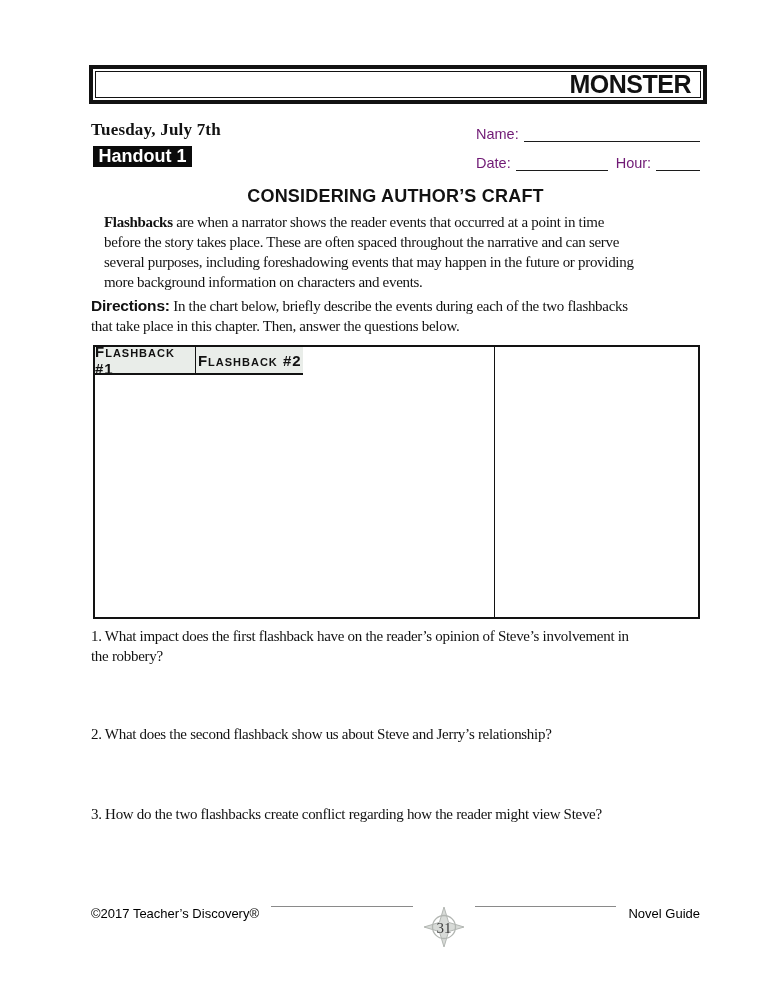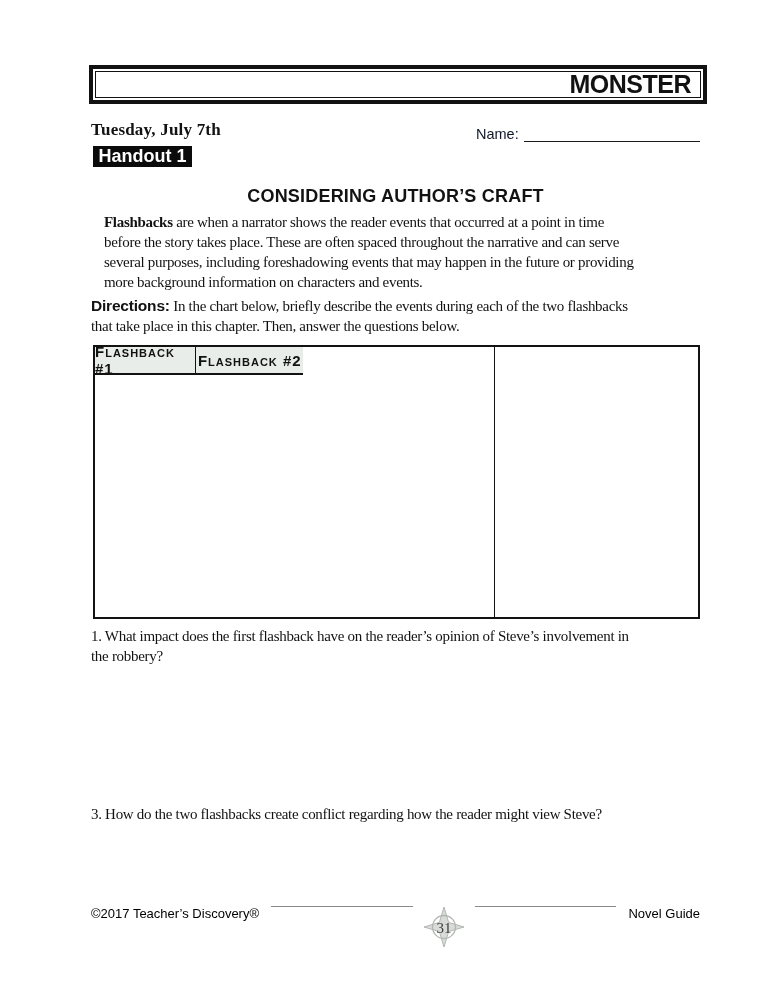--- a/index.html
+++ b/index.html
@@ -54,21 +54,21 @@
     color: #ffffff;
     font-family: "Liberation Sans", "DejaVu Sans", sans-serif;
     font-weight: 700;
     font-size: 18px;
     display: flex; align-items: center; justify-content: center;
   }
   .fillin-block {
     position: absolute; right: 0; top: 6px; width: 224px;
     font-family: "Liberation Sans", "DejaVu Sans", sans-serif;
     font-size: 14.5px;
-    color: #0f172a;
+    color: #701a75;
   }
   .fillin-row { display: flex; align-items: flex-end; margin-bottom: 13px; }
   .fillin-row:last-child { margin-bottom: 0; }
   .fillin-label { white-space: nowrap; padding-right: 5px; }
   .fillin-line { border-bottom: 1.5px solid #1c1c1c; height: 16px; }
   .line-grow { flex: 1 1 auto; }
   .line-date { width: 92px; }
   .line-hour { flex: 1 1 auto; }
   .hour-label { margin-left: 8px; }
 
@@ -161,20 +161,26 @@
 
   <div class="meta">
     <div class="date-heading">Tuesday, July 7th</div>
     <div class="handout-badge">Handout 1</div>
 
     <div class="fillin-block">
       <div class="fillin-row">
         <span class="fillin-label">Name:</span>
         <span class="fillin-line line-grow"></span>
       </div>
+      <div class="fillin-row">
+        <span class="fillin-label">Date:</span>
+        <span class="fillin-line line-date"></span>
+        <span class="fillin-label hour-label">Hour:</span>
+        <span class="fillin-line line-hour"></span>
+      </div>
     </div>
   </div>
 
   <div class="ws-title">CONSIDERING AUTHOR’S CRAFT</div>
 
   <div class="intro serif-block"><span class="bold-serif">Flashbacks</span><span> are when a narrator shows the reader events that occurred at a point in time
 before the story takes place. These are often spaced throughout the narrative and can serve
 several purposes, including foreshadowing events that may happen in the future or providing
 more background information on characters and events.</span></div>
 
@@ -187,20 +193,21 @@
       <div class="chart-header-cell col-2">Flashback #2</div>
     </div>
     <div class="chart-body">
       <div class="col-1"></div>
       <div class="col-2"></div>
     </div>
   </div>
 
   <div class="question serif-block q1">1. What impact does the first flashback have on the reader’s opinion of Steve’s involvement in
 the robbery?</div>
+  <div class="question serif-block q2">2. What does the second flashback show us about Steve and Jerry’s relationship?</div>
   <div class="question serif-block q3">3. How do the two flashbacks create conflict regarding how the reader might view Steve?</div>
 
   <div class="footer">
     <span class="copyright">©2017 Teacher’s Discovery®</span>
     <span class="footer-rule rule-left"></span>
     <span class="ornament">
       <svg width="42" height="42" viewBox="0 0 42 42">
         <polygon points="21,1 25.6,16.4 41,21 25.6,25.6 21,41 16.4,25.6 1,21 16.4,16.4" fill="#d8dbd8" stroke="#b2b6b2" stroke-width="1"></polygon>
         <circle cx="21" cy="21" r="11.5" fill="none" stroke="#b2b6b2" stroke-width="1.3"></circle>
         <text x="21" y="26.5" text-anchor="middle" font-family="Liberation Serif, DejaVu Serif, serif" font-size="15" fill="#3c3c3c">31</text>

